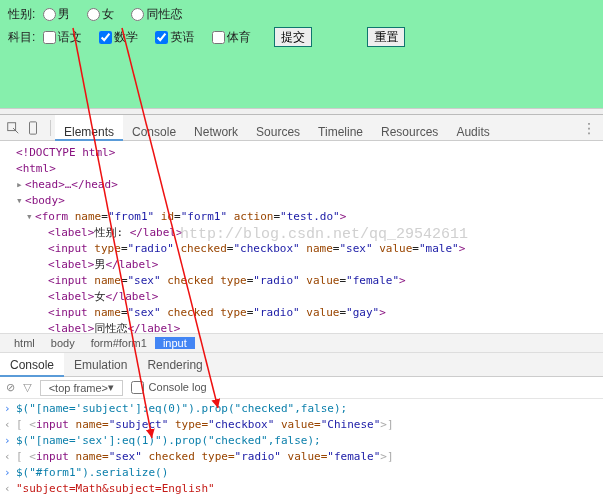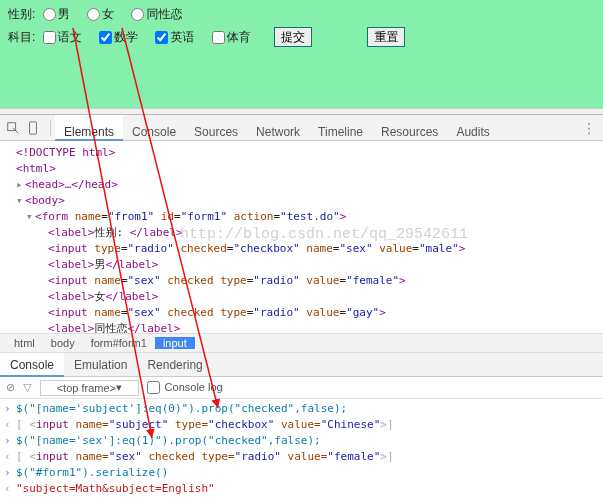--- a/index.html
+++ b/index.html
@@ -30,21 +30,21 @@
 .tx{color:#222}
 .wm{position:absolute;left:180px;top:86px;color:#d0d0d0;font-size:15px;font-family:Liberation Mono, monospace}
 .crumbs{height:20px;border-top:1px solid #ddd;border-bottom:1px solid #ddd;background:#f3f3f3;display:flex;align-items:center;font-size:11px;color:#555;padding-left:6px}
 .crumbs span{padding:0 8px;cursor:pointer}
 .crumbs span.cur{background:#4285f4;color:#fff}
 .drawer-tabs{height:24px;border-bottom:1px solid #ccc;background:#f3f3f3;display:flex;align-items:center;font-size:12px}
 .drawer-tabs .dtab{padding:0 10px;height:24px;line-height:24px;cursor:pointer;color:#555}
 .drawer-tabs .dtab.active{background:#fff;border-bottom:2px solid #5a9bd8;color:#333}
 .ctrlbar{height:22px;border-bottom:1px solid #e5e5e5;display:flex;align-items:center;padding:0 6px;font-size:11px;color:#555;gap:8px}
 .ctrlbar .ic{color:#888;cursor:pointer}
-.ctrlbar .dd{border:1px solid #ccc;padding:0 16px;height:16px;display:inline-flex;align-items:center;cursor:pointer}
+.ctrlbar .dd{border:1px solid #ccc;padding:0 8px;height:16px;display:inline-flex;align-items:center;cursor:pointer}
 .console{font-family:Consolas,Menlo,monospace;font-size:11px;line-height:16px;padding:2px 4px;color:#333}
 .console .cl{display:flex;align-items:flex-start}
 .console .ar{width:12px;color:#bbb;flex-shrink:0}
 .console .ar.in{color:#367cf1}
 .console .ar.out{color:#999}
 .cj{color:#0b7fab}
 .cs{color:#c41a16}
 .dim{color:#aaa}
 .arrow-svg{position:absolute;left:0;top:0;pointer-events:none}
 </style>
@@ -79,22 +79,22 @@
         </svg>
       </span>
     <span class="ico">
         <svg viewBox="0 0 16 16">
           <rect x="4" y="1" width="8" height="14" rx="1" fill="none" stroke="#666"></rect>
         </svg>
       </span>
     <span style="border-left:1px solid #ccc;height:16px;margin:0 4px"></span>
     <span class="tab active">Elements</span>
     <span class="tab">Console</span>
+    <span class="tab">Network</span>
     <span class="tab">Sources</span>
-    <span class="tab">Network</span>
     <span class="tab">Timeline</span>
     <span class="tab">Resources</span>
     <span class="tab">Audits</span>
     <span class="spacer"></span>
     <span class="menu">⋮</span>
   </div>
 
   <div class="dom">
     <div class="wm">http://blog.csdn.net/qq_29542611</div>
     <div class="ln i1"><span class="pun">&lt;!DOCTYPE html&gt;</span></div>

